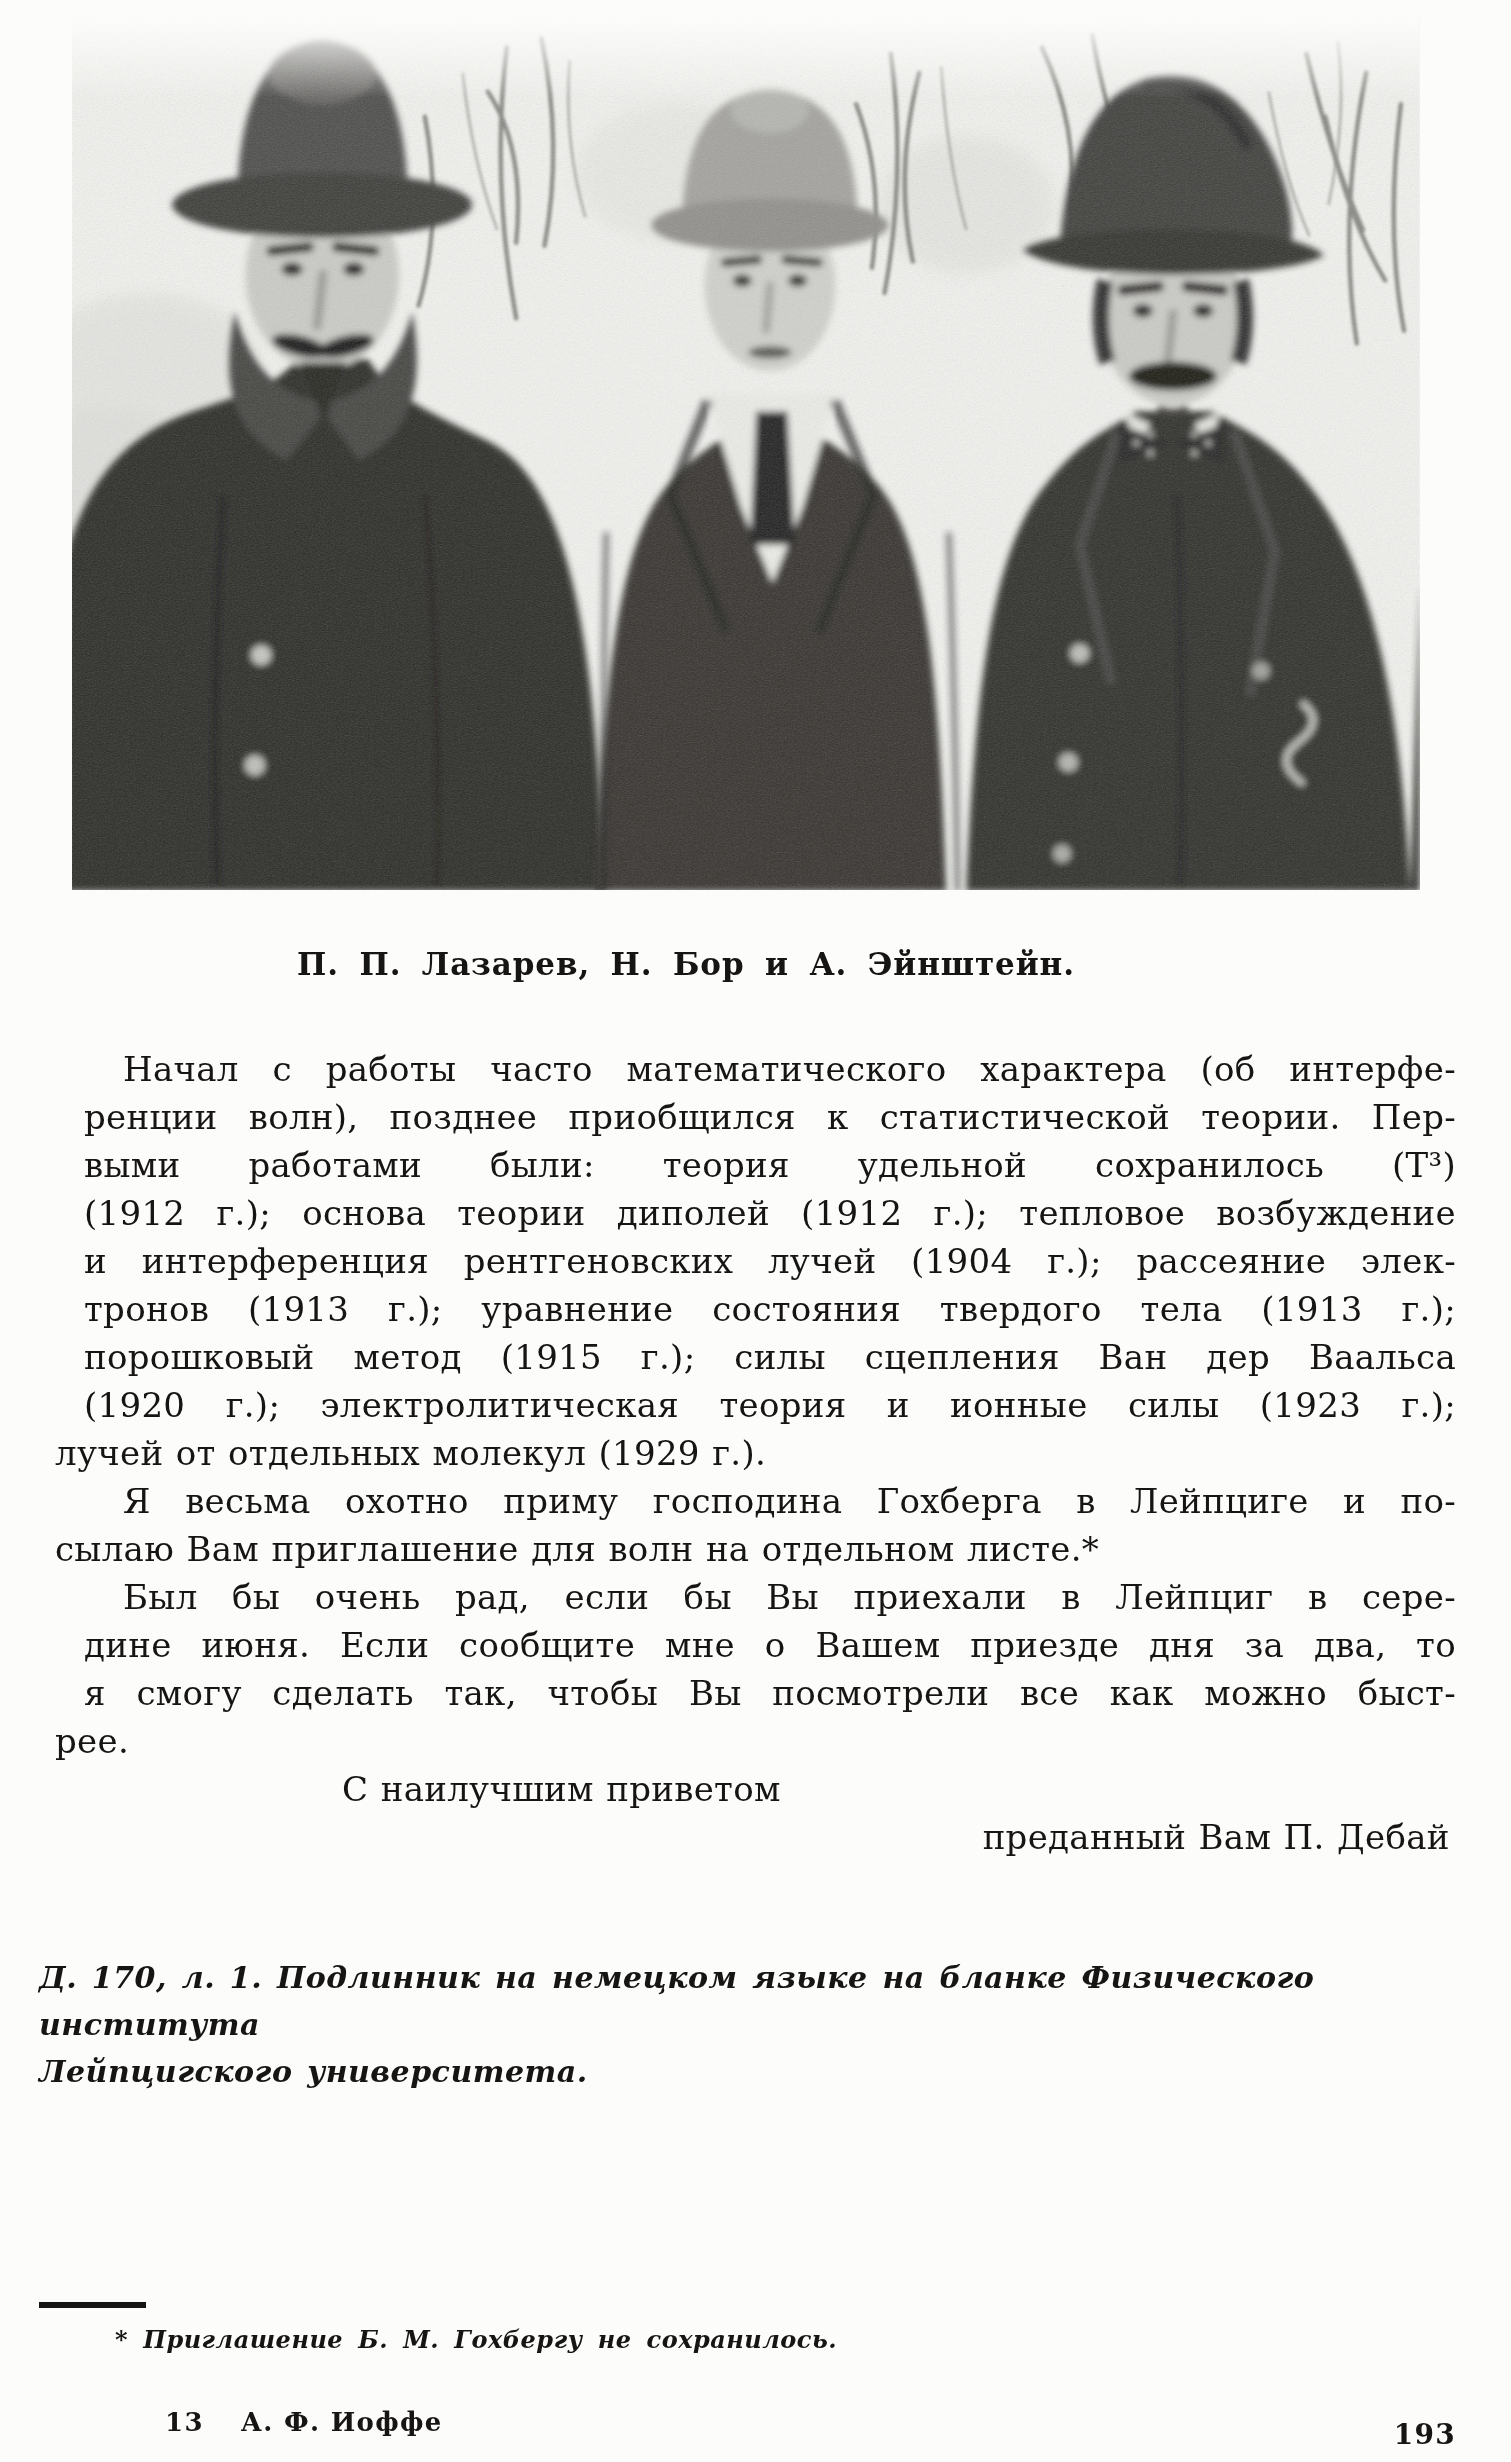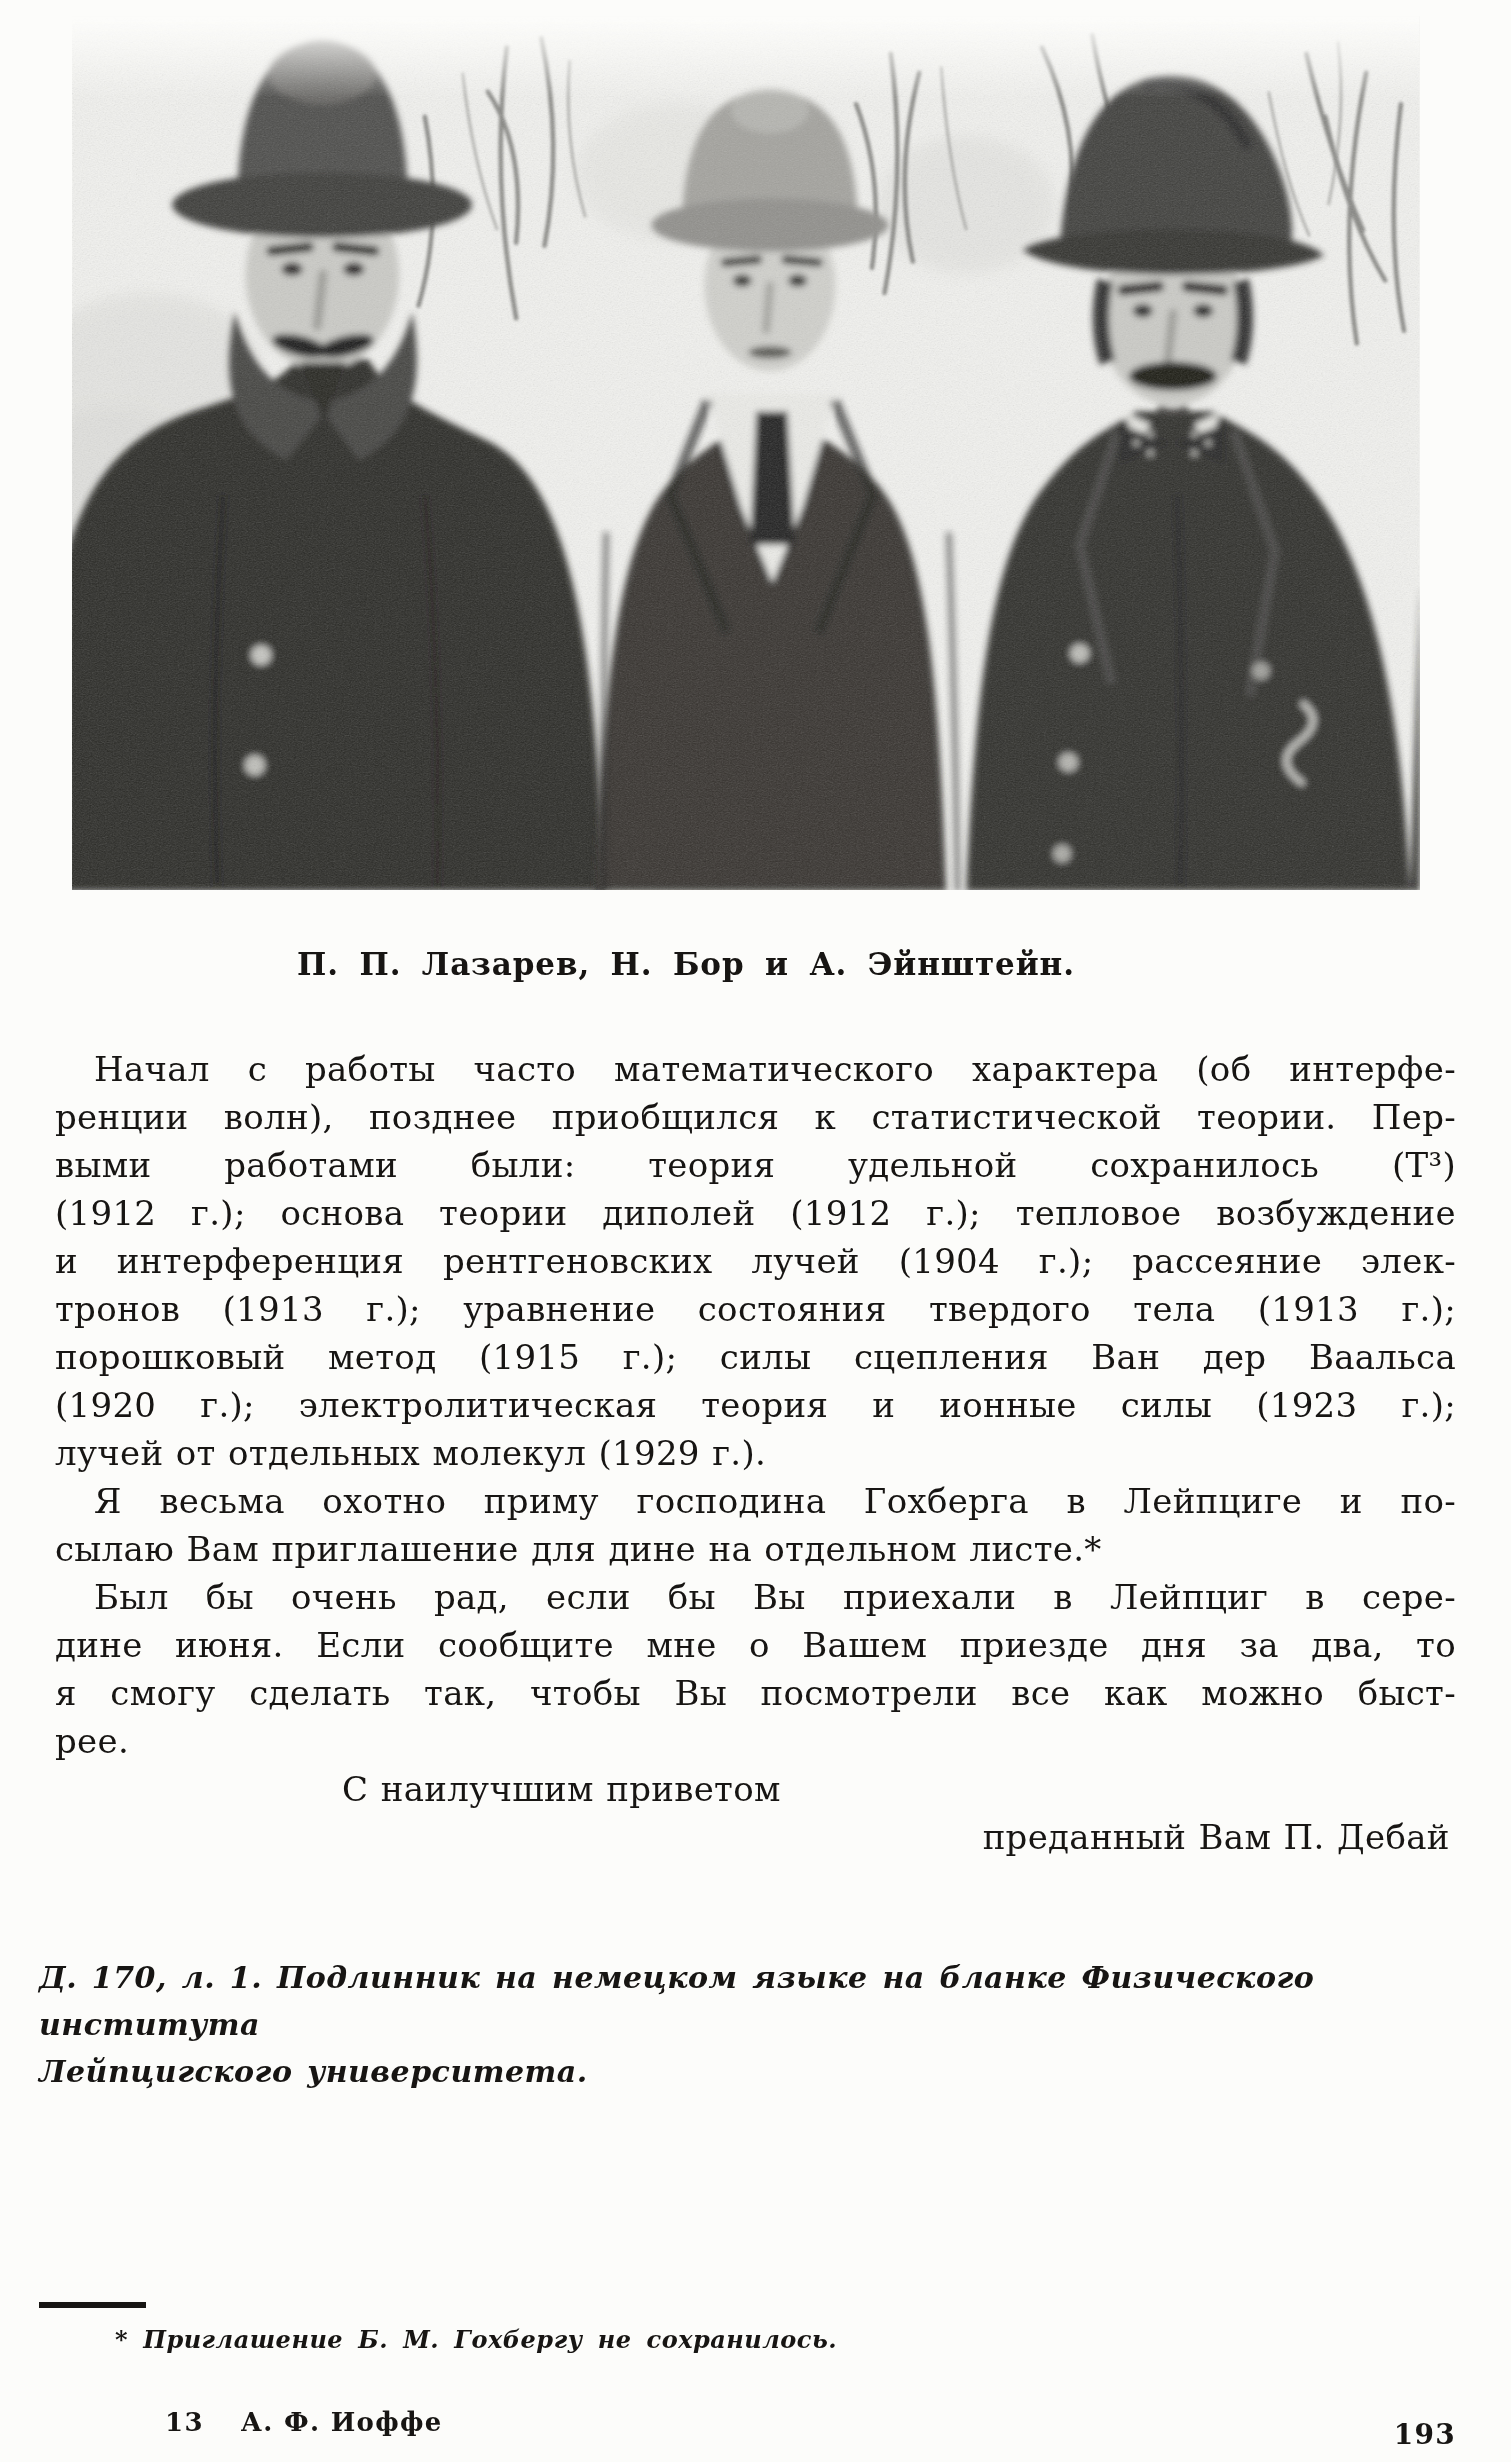--- a/index.html
+++ b/index.html
@@ -36,21 +36,21 @@
   .textblock {
     position: absolute;
     left: 55px; top: 1045px;
     width: 1401px;
     font-size: 34px;
     line-height: 48px;
     letter-spacing: 0.3px;
     word-spacing: 1.3px;
   }
   .line { text-align: justify; text-align-last: left; white-space: normal; }
-  .line.justify { text-align-last: justify; }
+  .line.justify { text-align-last: justify; margin-left: 29px; }
   .line.indent { text-indent: 39px; }
   .line.plain { text-align: left; text-align-last: left; }
   .line.salutation { margin-left: 287px; text-align: left; text-align-last: left; }
   .line.signature { text-align: right; text-align-last: right; padding-right: 6.3px; }
 
   
   .archival {
     position: absolute;
     left: 39px; top: 1954px;
     width: 1442px;
@@ -279,21 +279,21 @@
   <div class="line indent justify">Начал с работы часто математического характера (об интерфе-</div>
       <div class="line justify">ренции волн), позднее приобщился к статистической теории. Пер-</div>
       <div class="line justify">выми работами были: теория удельной сохранилось (T³)</div>
       <div class="line justify">(1912 г.); основа теории диполей (1912 г.); тепловое возбуждение</div>
       <div class="line justify">и интерференция рентгеновских лучей (1904 г.); рассеяние элек-</div>
       <div class="line justify">тронов (1913 г.); уравнение состояния твердого тела (1913 г.);</div>
       <div class="line justify">порошковый метод (1915 г.); силы сцепления Ван дер Ваальса</div>
       <div class="line justify">(1920 г.); электролитическая теория и ионные силы (1923 г.);</div>
       <div class="line plain">лучей от отдельных молекул (1929 г.).</div>
       <div class="line indent justify">Я весьма охотно приму господина Гохберга в Лейпциге и по-</div>
-      <div class="line plain">сылаю Вам приглашение для дине на отдельном листе.*</div>
+      <div class="line plain">сылаю Вам приглашение для волн на отдельном листе.*</div>
       <div class="line indent justify">Был бы очень рад, если бы Вы приехали в Лейпциг в сере-</div>
       <div class="line justify">дине июня. Если сообщите мне о Вашем приезде дня за два, то</div>
       <div class="line justify">я смогу сделать так, чтобы Вы посмотрели все как можно быст-</div>
       <div class="line plain">рее.</div>
       <div class="line salutation">С наилучшим приветом</div>
       <div class="line signature">преданный Вам П. Дебай</div>
     </div>
 
   <div class="archival">
 

